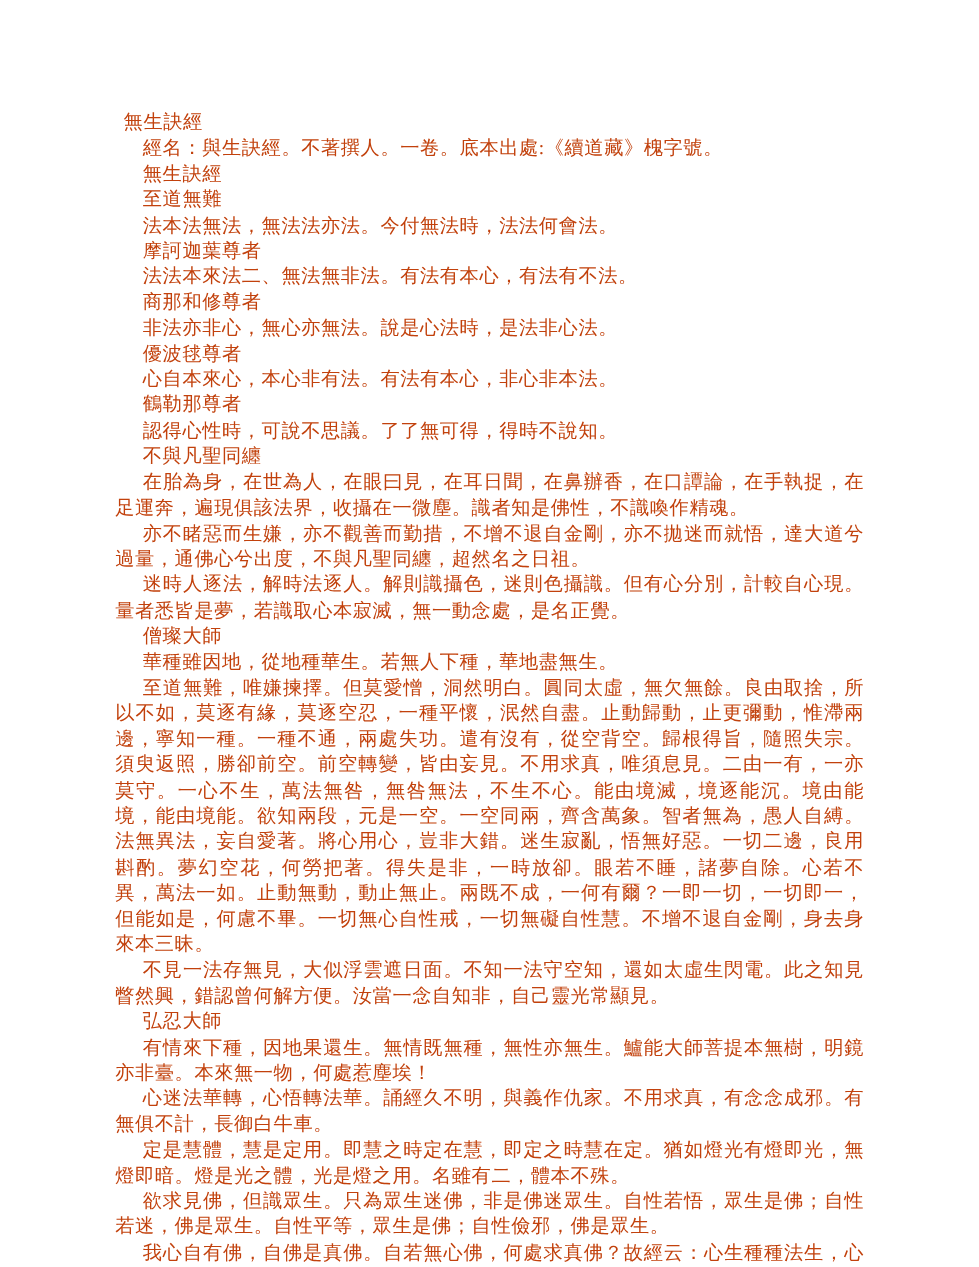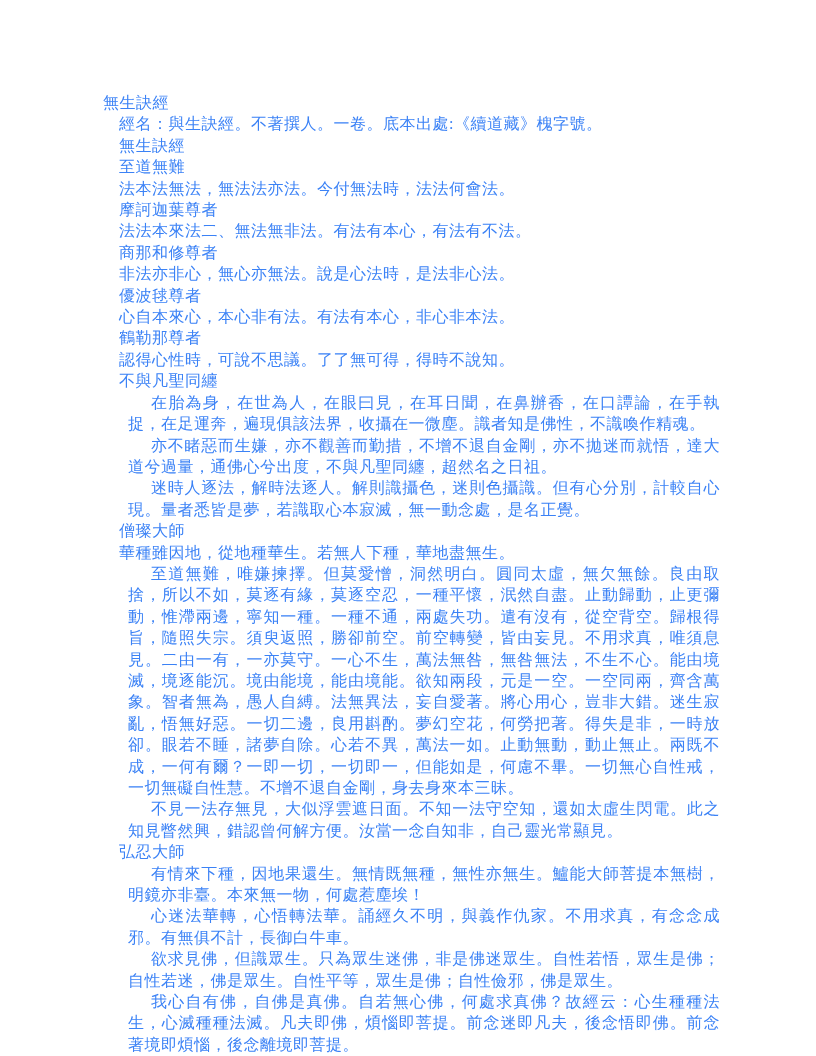--- a/index.html
+++ b/index.html
@@ -8,41 +8,41 @@
     background: #ffffff;
   }
   .page {
     position: relative;
     width: 816px;
     height: 1056px;
     background: #ffffff;
     overflow: hidden;
     box-sizing: border-box;
     font-family: "Liberation Serif", "DejaVu Serif", serif;
-    color: #3b82f6;
+    color: #c2410c;
   }
   .doc-body {
     position: absolute;
     left: 96px;
     top: 92px;
     width: 624px;
     font-size: 16px;
     line-height: 21.4px;
     text-align: justify;
     letter-spacing: 0.5px;
   }
   .doc-body p {
     margin: 0;
     padding: 0;
   }
   p.doc-title  { text-indent: 7px; }
   p.meta       { text-indent: 23px; }
   p.heading    { text-indent: 23px; }
   p.verse      { text-indent: 23px; }
-  p.body       { text-indent: 23px; margin-left: 32px; }
+  p.body       { text-indent: 23px; }
 </style>
 </head>
 <body>
 
 <div class="page">
   <div class="doc-body">
       <p class="doc-title">無生訣經</p>
       <p class="meta">經名：與生訣經。不著撰人。一卷。底本出處:《續道藏》槐字號。</p>
       <p class="heading">無生訣經</p>
       <p class="heading">至道無難</p>
@@ -59,16 +59,17 @@
       <p class="body">在胎為身，在世為人，在眼曰見，在耳日聞，在鼻辦香，在口譚論，在手執捉，在足運奔，遍現俱該法界，收攝在一微塵。識者知是佛性，不識喚作精魂。</p>
       <p class="body">亦不睹惡而生嫌，亦不觀善而勤措，不增不退自金剛，亦不拋迷而就悟，達大道兮過量，通佛心兮出度，不與凡聖同纏，超然名之日祖。</p>
       <p class="body">迷時人逐法，解時法逐人。解則識攝色，迷則色攝識。但有心分別，計較自心現。量者悉皆是夢，若識取心本寂滅，無一動念處，是名正覺。</p>
       <p class="heading">僧璨大師</p>
       <p class="verse">華種雖因地，從地種華生。若無人下種，華地盡無生。</p>
       <p class="body">至道無難，唯嫌揀擇。但莫愛憎，洞然明白。圓同太虛，無欠無餘。良由取捨，所以不如，莫逐有緣，莫逐空忍，一種平懷，泯然自盡。止動歸動，止更彌動，惟滯兩邊，寧知一種。一種不通，兩處失功。遣有沒有，從空背空。歸根得旨，隨照失宗。須臾返照，勝卻前空。前空轉變，皆由妄見。不用求真，唯須息見。二由一有，一亦莫守。一心不生，萬法無咎，無咎無法，不生不心。能由境滅，境逐能沉。境由能境，能由境能。欲知兩段，元是一空。一空同兩，齊含萬象。智者無為，愚人自縛。法無異法，妄自愛著。將心用心，豈非大錯。迷生寂亂，悟無好惡。一切二邊，良用斟酌。夢幻空花，何勞把著。得失是非，一時放卻。眼若不睡，諸夢自除。心若不異，萬法一如。止動無動，動止無止。兩既不成，一何有爾？一即一切，一切即一，但能如是，何慮不畢。一切無心自性戒，一切無礙自性慧。不增不退自金剛，身去身來本三昧。</p>
       <p class="body">不見一法存無見，大似浮雲遮日面。不知一法守空知，還如太虛生閃電。此之知見瞥然興，錯認曾何解方便。汝當一念自知非，自己靈光常顯見。</p>
       <p class="heading">弘忍大師</p>
       <p class="body">有情來下種，因地果還生。無情既無種，無性亦無生。鱸能大師菩提本無樹，明鏡亦非臺。本來無一物，何處惹塵埃！</p>
       <p class="body">心迷法華轉，心悟轉法華。誦經久不明，與義作仇家。不用求真，有念念成邪。有無俱不計，長御白牛車。</p>
+      <p class="body">定是慧體，慧是定用。即慧之時定在慧，即定之時慧在定。猶如燈光有燈即光，無燈即暗。燈是光之體，光是燈之用。名雖有二，體本不殊。</p>
       <p class="body">欲求見佛，但識眾生。只為眾生迷佛，非是佛迷眾生。自性若悟，眾生是佛；自性若迷，佛是眾生。自性平等，眾生是佛；自性儉邪，佛是眾生。</p>
       <p class="body">我心自有佛，自佛是真佛。自若無心佛，何處求真佛？故經云：心生種種法生，心滅種種法滅。凡夫即佛，煩惱即菩提。前念迷即凡夫，後念悟即佛。前念著境即煩惱，後念離境即菩提。</p>
     </div>
 </div>
 
 </body></html>

